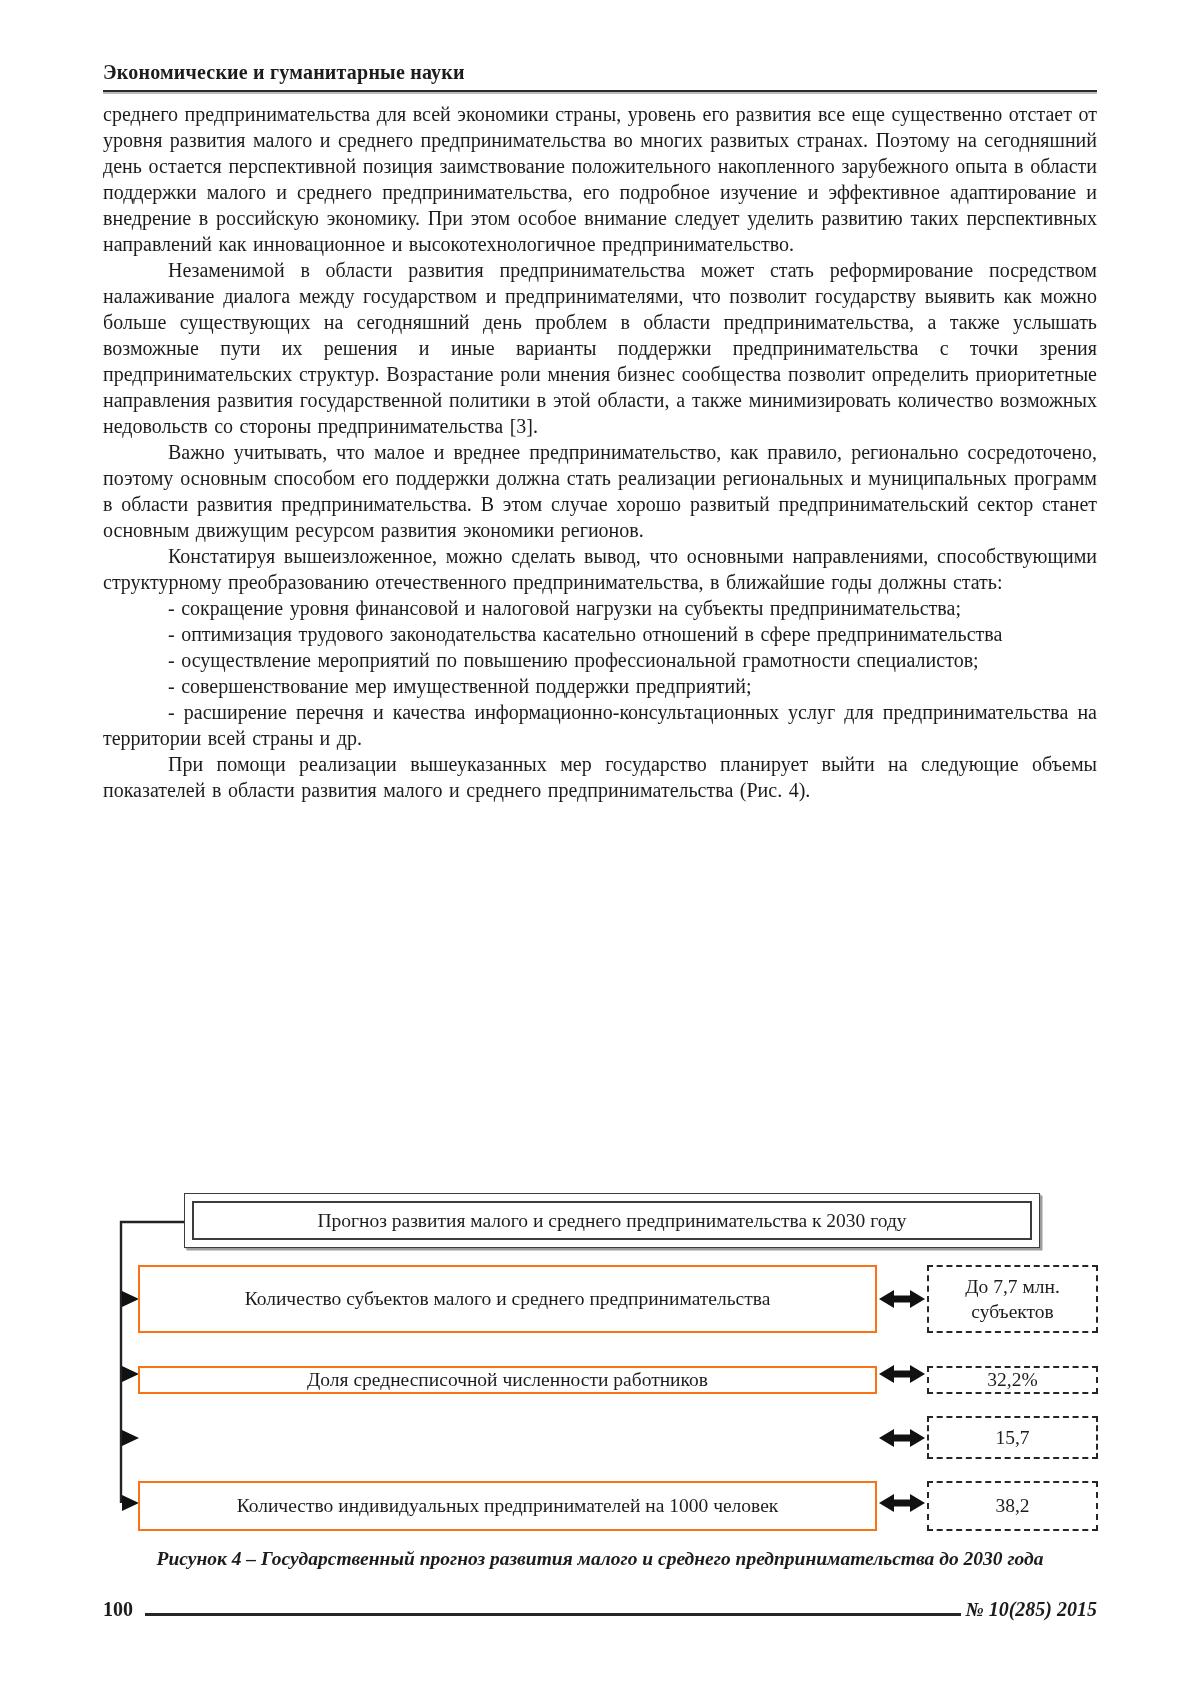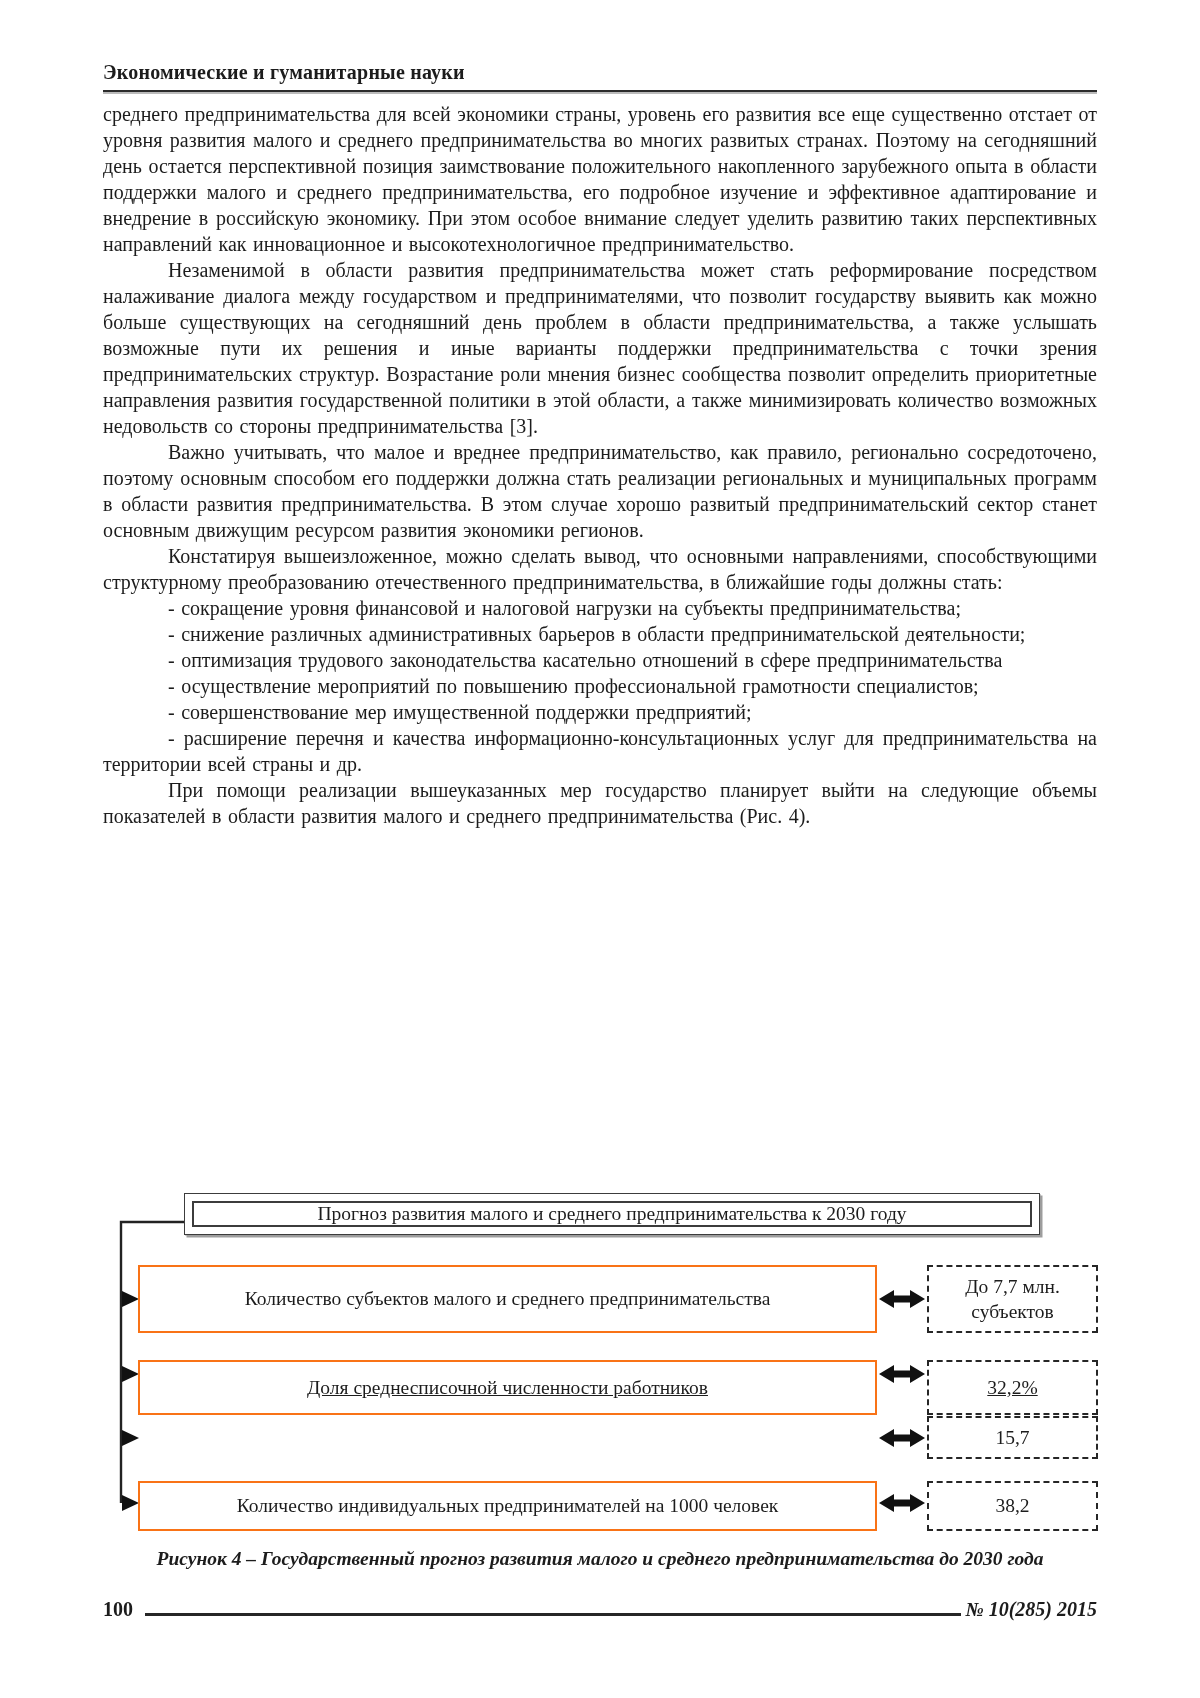--- a/index.html
+++ b/index.html
@@ -28,34 +28,34 @@
     text-align:justify;
     word-spacing:1.5px;
   }
   .article p{margin:0;text-indent:65px;}
   .article p.noindent{text-indent:0;}
   
   .figure{position:absolute;left:95px;top:1185px;width:1010px;height:350px;}
   .figure svg{position:absolute;left:0;top:0;}
   .fbox{position:absolute;box-sizing:border-box;background:#fff;display:flex;align-items:center;justify-content:center;text-align:center;}
   .fig-title{
-    left:89px;top:8px;width:856px;height:42px;
+    left:89px;top:8px;width:856px;height:55px;
     border:1.5px solid #3c3c3c;padding:7px;
     box-shadow:2.5px 2.5px 0 #9d9d9d, 1px 1px 0 #cfcfcf;
   }
   .fig-title-inner{
     box-sizing:border-box;width:100%;height:100%;
     border:2px solid #3c3c3c;
     display:flex;align-items:center;justify-content:center;
     font-size:19.5px;
   }
   .rowbox{left:43px;width:739px;border:2px solid #f97316;font-size:19.5px;padding:0 20px;}
   .valbox{left:832px;width:171px;border:2px dashed #262626;font-size:19.5px;line-height:1.3;padding:0 8px;}
   .r0{top:80px;height:68px;}
-  .r1{top:175px;height:55px;text-decoration:underline;}
+  .r1{top:181px;height:28px;}
   .r2{top:231px;height:43px;}
   .r3{top:296px;height:50px;}
   
   .caption{
     position:absolute;left:103px;top:1548px;width:994px;
     text-align:center;font-size:19.5px;font-weight:bold;font-style:italic;
   }
   
   .pfooter{
     position:absolute;left:103px;top:1598px;width:994px;
@@ -72,21 +72,20 @@
   <div class="jheader">
     <span>Экономические и гуманитарные науки</span>
   </div>
 
   <div class="article">
     <p class="noindent">среднего предпринимательства для всей экономики страны, уровень его развития все еще существенно отстает от уровня развития малого и среднего предпринимательства во многих развитых странах. Поэтому на сегодняшний день остается перспективной позиция заимствование положительного накопленного зарубежного опыта в области поддержки малого и среднего предпринимательства, его подробное изучение и эффективное адаптирование и внедрение в российскую экономику. При этом особое внимание следует уделить развитию таких перспективных направлений как инновационное и высокотехнологичное предпринимательство.</p>
     <p>Незаменимой в области развития предпринимательства может стать реформирование посредством налаживание диалога между государством и предпринимателями, что позволит государству выявить как можно больше существующих на сегодняшний день проблем в области предпринимательства, а также услышать возможные пути их решения и иные варианты поддержки предпринимательства с точки зрения предпринимательских структур. Возрастание роли мнения бизнес сообщества позволит определить приоритетные направления развития государственной политики в этой области, а также минимизировать количество возможных недовольств со стороны предпринимательства [3].</p>
     <p>Важно учитывать, что малое и вреднее предпринимательство, как правило, регионально сосредоточено, поэтому основным способом его поддержки должна стать реализации региональных и муниципальных программ в области развития предпринимательства. В этом случае хорошо развитый предпринимательский сектор станет основным движущим ресурсом развития экономики регионов.</p>
     <p>Констатируя вышеизложенное, можно сделать вывод, что основными направлениями, способствующими структурному преобразованию отечественного предпринимательства, в ближайшие годы должны стать:</p>
     <p>- сокращение уровня финансовой и налоговой нагрузки на субъекты предпринимательства;</p>
-    <p>- снижение различных административных барьеров в области предпринимательской деятельности;</p>
     <p>- оптимизация трудового законодательства касательно отношений в сфере предпринимательства</p>
     <p>- осуществление мероприятий по повышению профессиональной грамотности специалистов;</p>
     <p>- совершенствование мер имущественной поддержки предприятий;</p>
     <p>- расширение перечня и качества информационно-консультационных услуг для предпринимательства на территории всей страны и др.</p>
     <p>При помощи реализации вышеуказанных мер государство планирует выйти на следующие объемы показателей в области развития малого и среднего предпринимательства (Рис. 4).</p>
   </div>
 
   <div class="figure">
     <svg width="1010" height="350" viewBox="0 0 1010 350">
       <path d="M89 37 L26 37 L26 318" fill="none" stroke="#222" stroke-width="2.4"></path>

